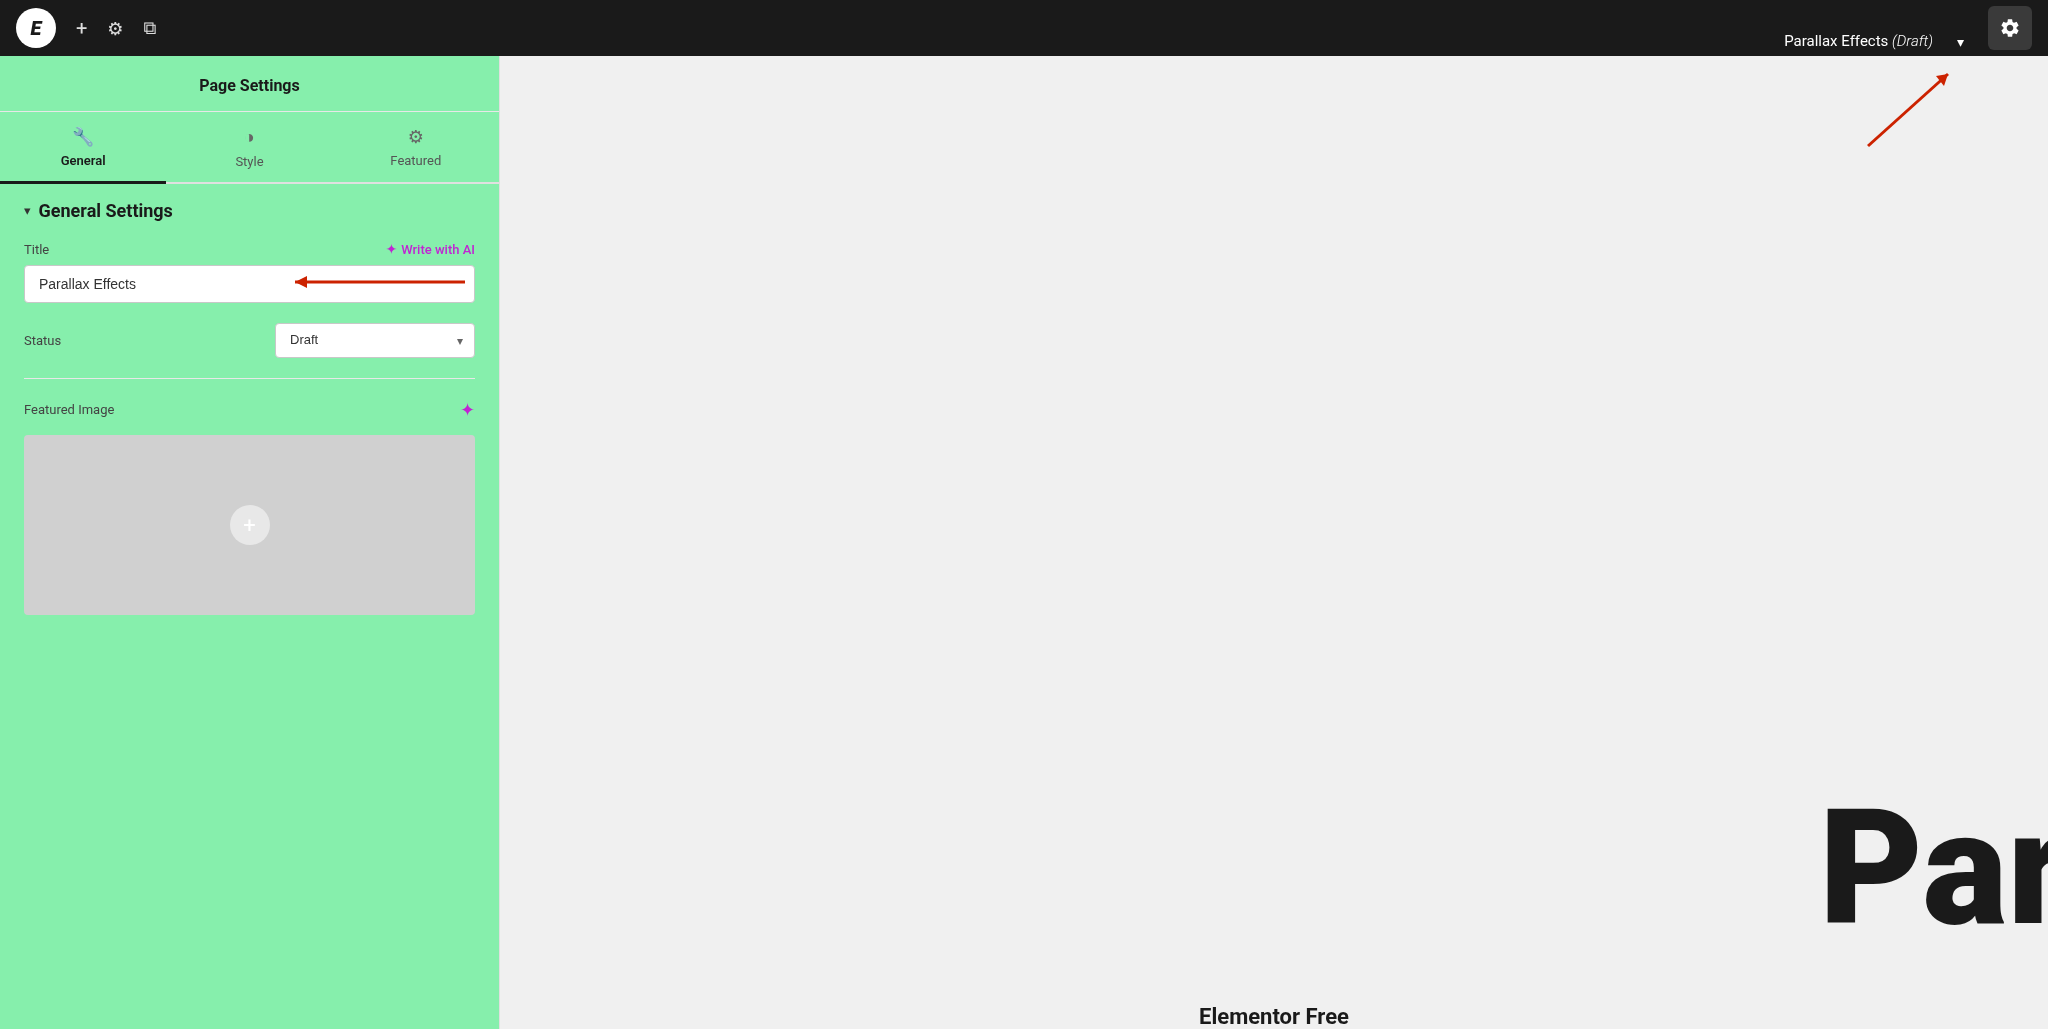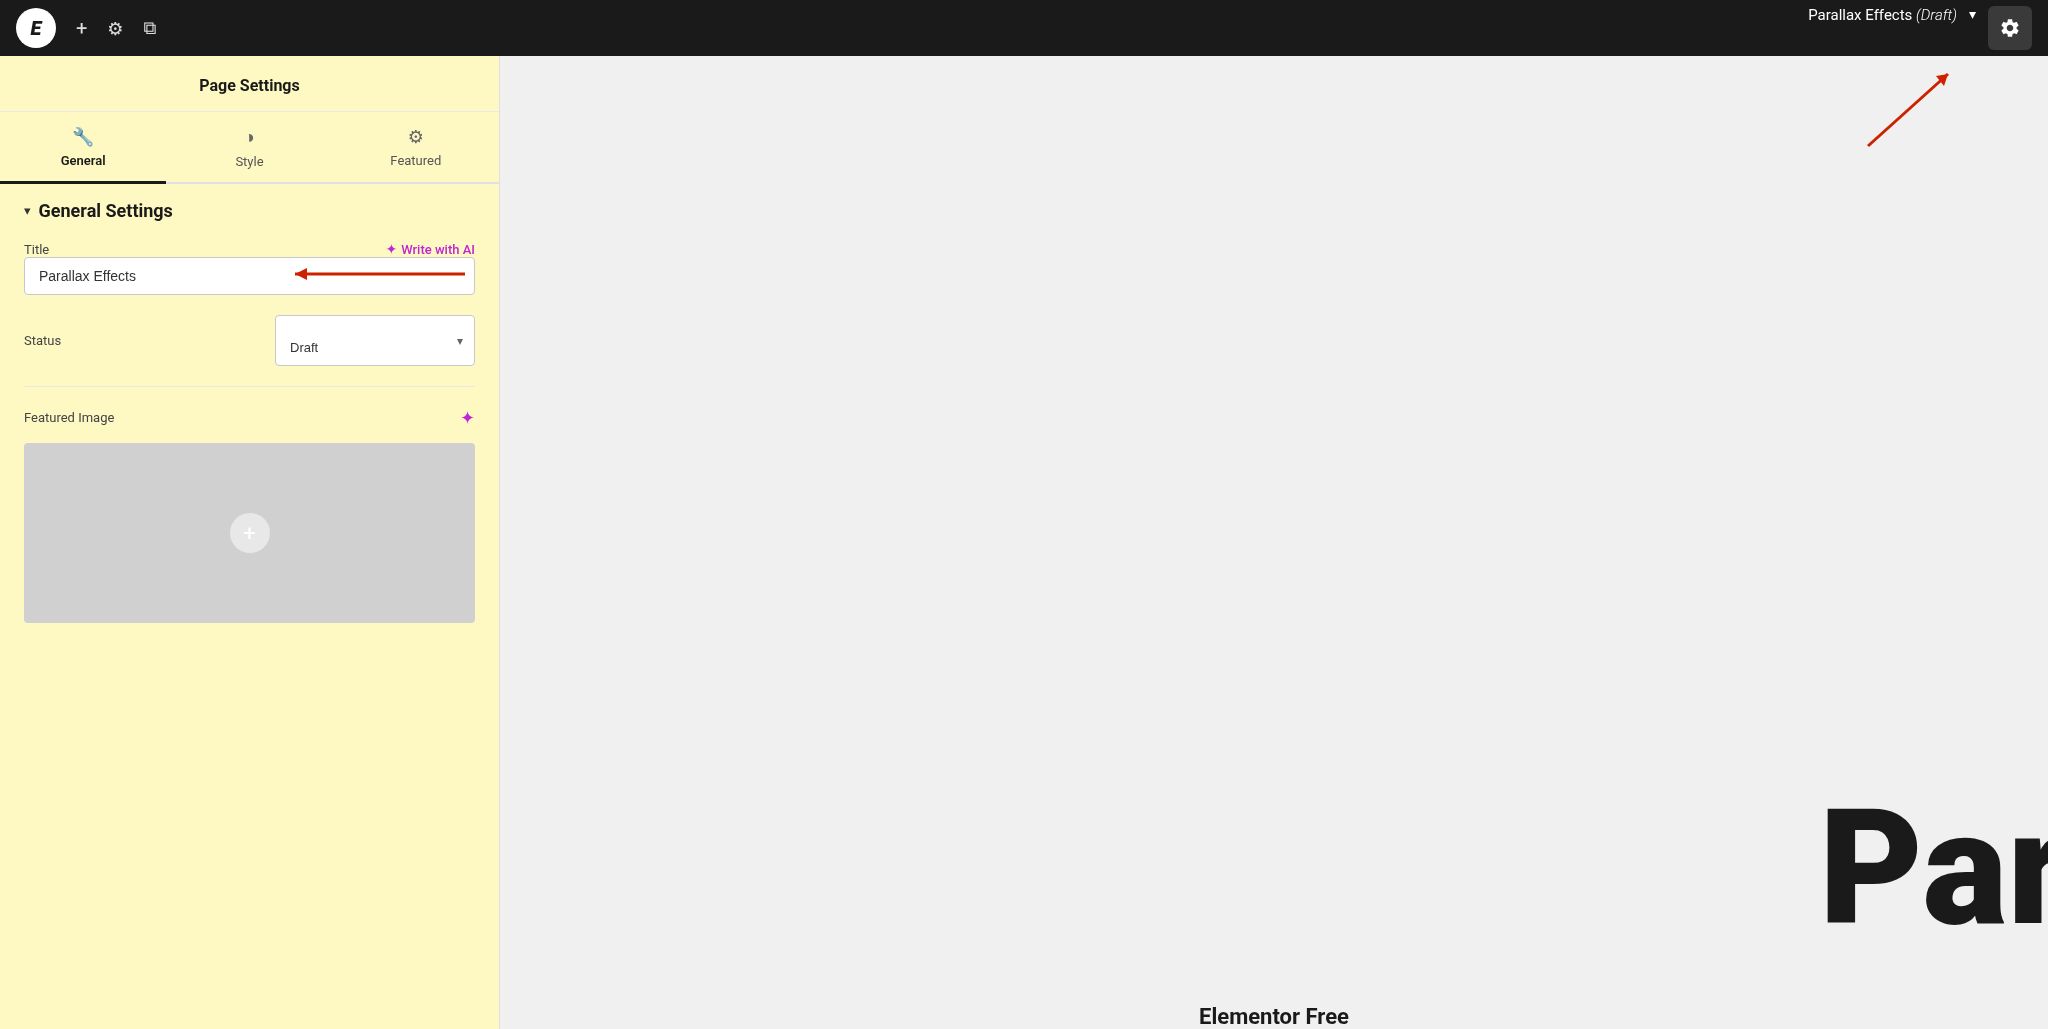--- a/index.html
+++ b/index.html
@@ -34,22 +34,22 @@
       font-style: italic;
     }
     .topbar-icon {
       color: white;
       font-size: 20px;
       cursor: pointer;
       opacity: 0.85;
     }
     .topbar-right {
       display: flex;
-      align-items: flex-start;
-      gap: 12px;
+      align-items: flex-end;
+      gap: 24px;
     }
     .topbar-title {
       color: white;
       font-size: 15px;
       font-weight: 400;
     }
     .topbar-title em {
       font-style: italic;
       font-weight: 300;
     }
@@ -76,21 +76,21 @@
     
     .main-layout {
       display: flex;
       flex: 1;
       overflow: hidden;
     }
 
     
     .sidebar {
       width: 500px;
-      background: #fef9c3;
+      background: #86efac;
       border-right: 1px solid #e0e0e0;
       display: flex;
       flex-direction: column;
       overflow-y: auto;
       flex-shrink: 0;
     }
 
     .sidebar-header {
       padding: 20px 24px 16px;
       border-bottom: 1px solid #e8e8e8;
@@ -154,20 +154,21 @@
       font-size: 18px;
       font-weight: 700;
       color: #1a1a1a;
     }
 
     
     .field-row {
       display: flex;
       align-items: center;
       justify-content: space-between;
+      margin-bottom: 8px;
     }
     .field-label {
       font-size: 13px;
       color: #444;
     }
     .write-ai-btn {
       color: #c025d3;
       font-size: 13px;
       cursor: pointer;
       display: flex;
@@ -201,21 +202,21 @@
       font-size: 13px;
       color: #444;
     }
     .select-wrapper {
       position: relative;
       display: inline-block;
     }
     .status-select {
       border: 1px solid #c8c8c8;
       border-radius: 4px;
-      padding: 24px 36px 10px 14px;
+      padding: 8px 36px 10px 14px;
       font-size: 13px;
       color: #333;
       background: white;
       cursor: pointer;
       appearance: none;
       min-width: 200px;
       outline: none;
     }
     .select-chevron {
       position: absolute;

